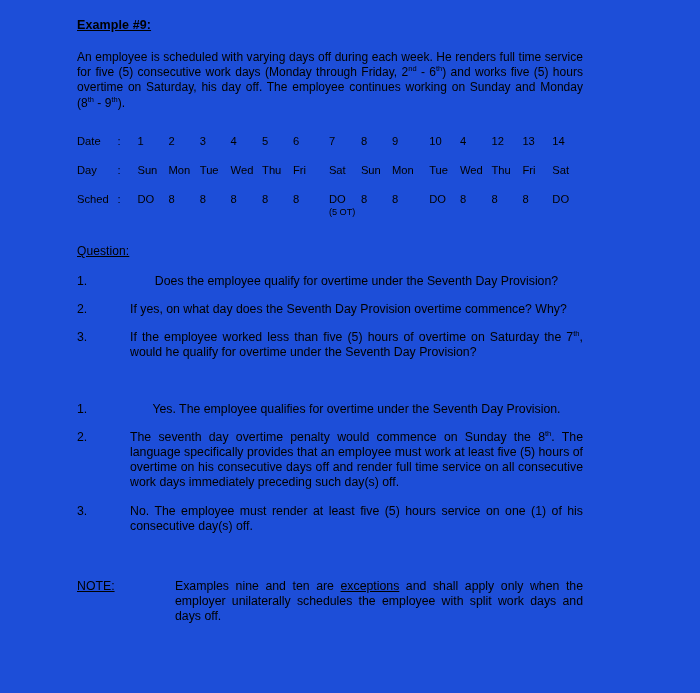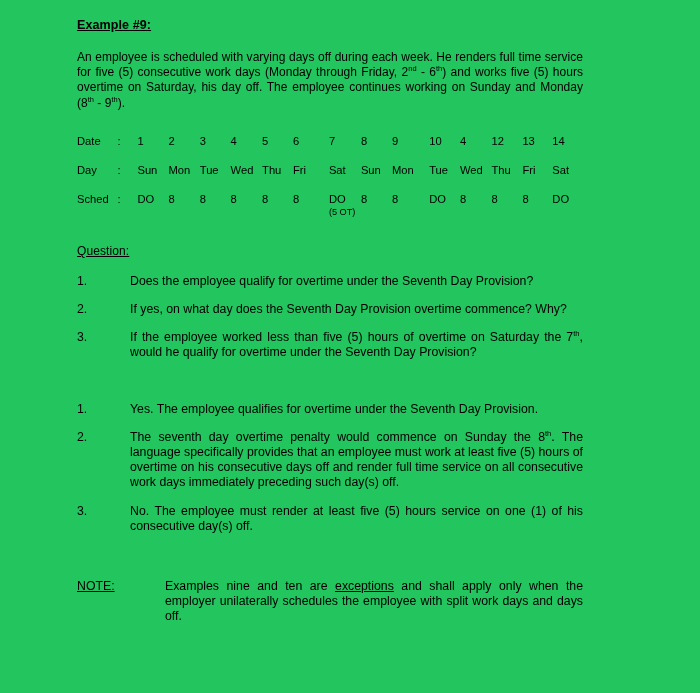--- a/index.html
+++ b/index.html
@@ -11,21 +11,21 @@
     width: 700px;
     height: 693px;
     font-family: "Liberation Sans", sans-serif;
     color: #000000;
     overflow: hidden;
   }
   .page {
     position: relative;
     width: 700px;
     height: 693px;
-    background: #22c55e;
+    background: #1d4ed8;
     box-sizing: border-box;
     padding: 0;
   }
   .content {
     position: absolute;
     left: 77px;
     top: 18px;
     width: 506px;
   }
 
@@ -110,29 +110,30 @@
   .numitem + .numitem { margin-top: 13px; }
   .numitem .num {
     flex: 0 0 53px;
     width: 53px;
   }
   .numitem .body {
     flex: 1 1 auto;
     text-align: justify;
   }
   .numitem .body.ragged {
-    text-align: left;
+    text-align: center;
   }
 
   
   .note {
     display: flex;
     align-items: flex-start;
     font-size: 12.3px;
     line-height: 15.2px;
+    gap: 10px;
   }
   .note .note-label {
     flex: 0 0 88px;
     width: 88px;
     text-decoration: underline;
   }
   .note .note-body {
     flex: 1 1 auto;
     text-align: justify;
   }

